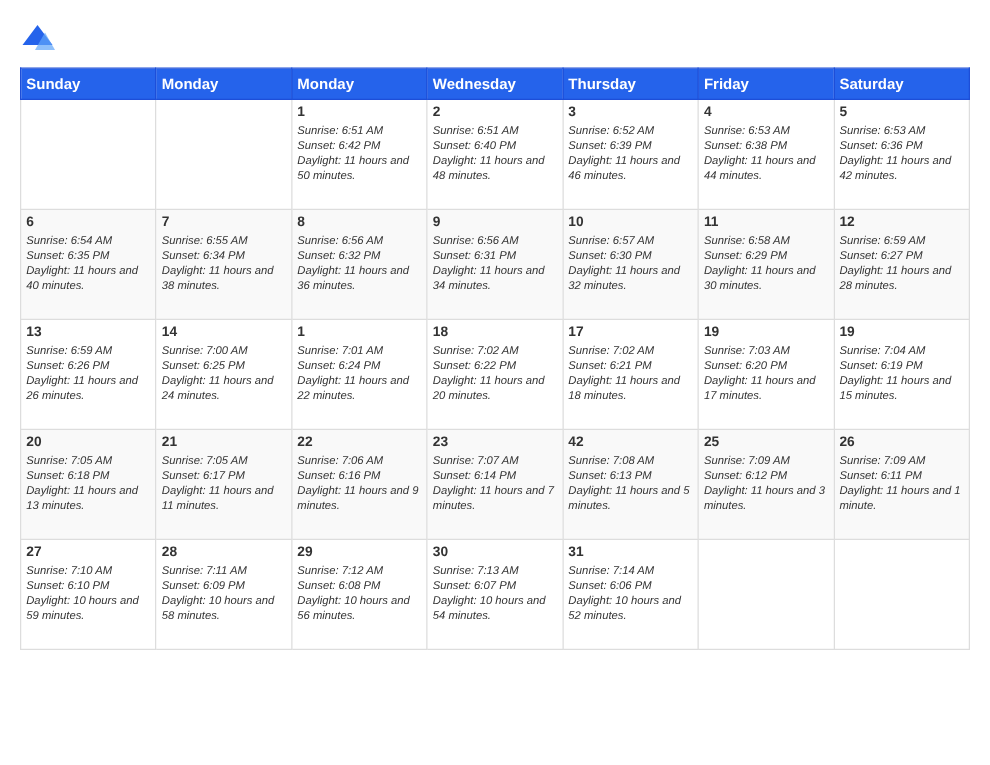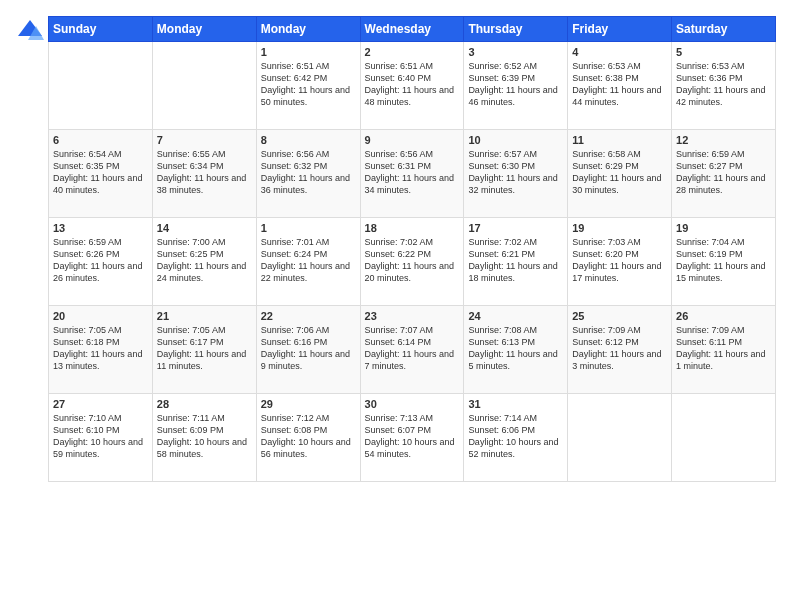--- a/index.html
+++ b/index.html
@@ -8,21 +8,21 @@
       height: 612px;
       font-family: Arial, sans-serif;
       background: #fff;
       overflow: hidden;
     }
     .page {
       width: 792px;
       height: 452px;
       padding: 16px;
       display: flex;
-      flex-direction: row;
+      flex-direction: column;
     }
     .header {
       display: flex;
       justify-content: space-between;
       align-items: flex-start;
       margin-bottom: 10px;
     }
     .logo {
       display: flex;
       align-items: center;
@@ -83,20 +83,21 @@
     .day-num {
       font-size: 11px;
       font-weight: bold;
       margin-bottom: 2px;
       display: block;
     }
     .cell-text {
       font-size: 9px;
       line-height: 1.35;
       color: #333;
+      font-style: italic;
     }
     .empty-cell {
       background: #fff !important;
     }
   </style>
 </head>
 <body>
 
 <div class="page">
   <div class="header">
@@ -224,21 +225,21 @@
           </td>
           <td>
             <span class="day-num">22</span>
             <div class="cell-text">Sunrise: 7:06 AM<br>Sunset: 6:16 PM<br>Daylight: 11 hours and 9 minutes.</div>
           </td>
           <td>
             <span class="day-num">23</span>
             <div class="cell-text">Sunrise: 7:07 AM<br>Sunset: 6:14 PM<br>Daylight: 11 hours and 7 minutes.</div>
           </td>
           <td>
-            <span class="day-num">24</span>
+            <span class="day-num">42</span>
             <div class="cell-text">Sunrise: 7:08 AM<br>Sunset: 6:13 PM<br>Daylight: 11 hours and 5 minutes.</div>
           </td>
           <td>
             <span class="day-num">25</span>
             <div class="cell-text">Sunrise: 7:09 AM<br>Sunset: 6:12 PM<br>Daylight: 11 hours and 3 minutes.</div>
           </td>
           <td>
             <span class="day-num">26</span>
             <div class="cell-text">Sunrise: 7:09 AM<br>Sunset: 6:11 PM<br>Daylight: 11 hours and 1 minute.</div>
           </td>

